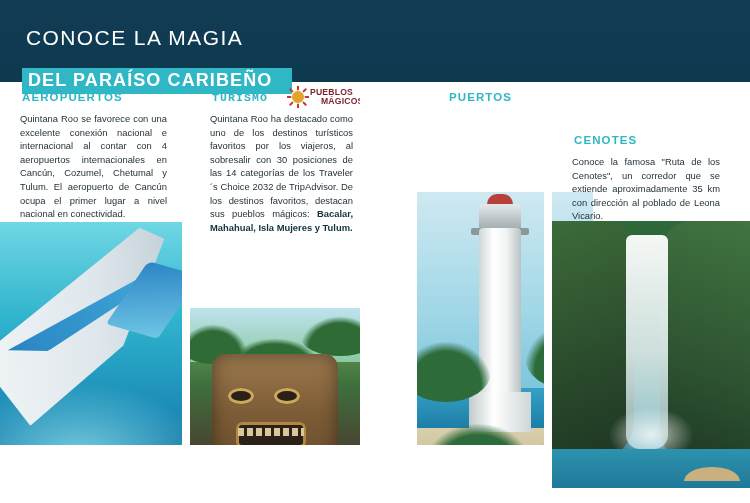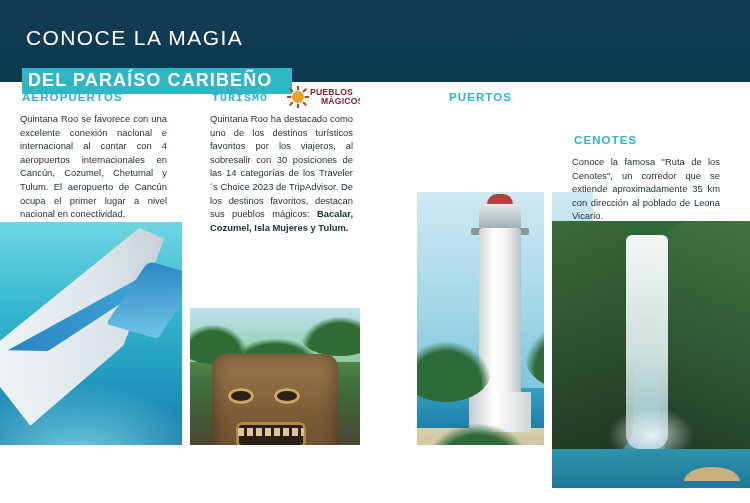--- a/index.html
+++ b/index.html
@@ -468,21 +468,21 @@
               <line x1="18.7" y1="3.3" x2="16.6" y2="5.4"></line>
               <line x1="5.4" y1="16.6" x2="3.3" y2="18.7"></line>
             </g>
           </svg>
           <div class="pm-text">
             <span class="l1">PUEBLOS</span>
             <span class="l2">MÁGICOS</span>
           </div>
         </div>
       </div>
-      <div class="col-body"><span>Quintana Roo ha destacado como uno de los destinos turísticos favoritos por los viajeros, al sobresalir con 30 posiciones de las 14 categorías de los Traveler´s Choice 2023 de TripAdvisor. De los destinos favoritos, destacan sus pueblos mágicos: </span><b>Bacalar, Cozumel, Isla Mujeres y Tulum.</b></div>
+      <div class="col-body"><span>Quintana Roo ha destacado como uno de los destinos turísticos favoritos por los viajeros, al sobresalir con 30 posiciones de las 14 categorías de los Traveler´s Choice 2032 de TripAdvisor. De los destinos favoritos, destacan sus pueblos mágicos: </span><b>Bacalar, Mahahual, Isla Mujeres y Tulum.</b></div>
       <div class="photo ph-maya">
         <div class="sky"></div>
         <div class="palm p1"></div>
         <div class="palm p2"></div>
         <div class="palm p3"></div>
         <div class="statue">
           <div class="eye eye-l"></div>
           <div class="eye eye-r"></div>
           <div class="mouth"></div>
           <div class="teeth"></div>

